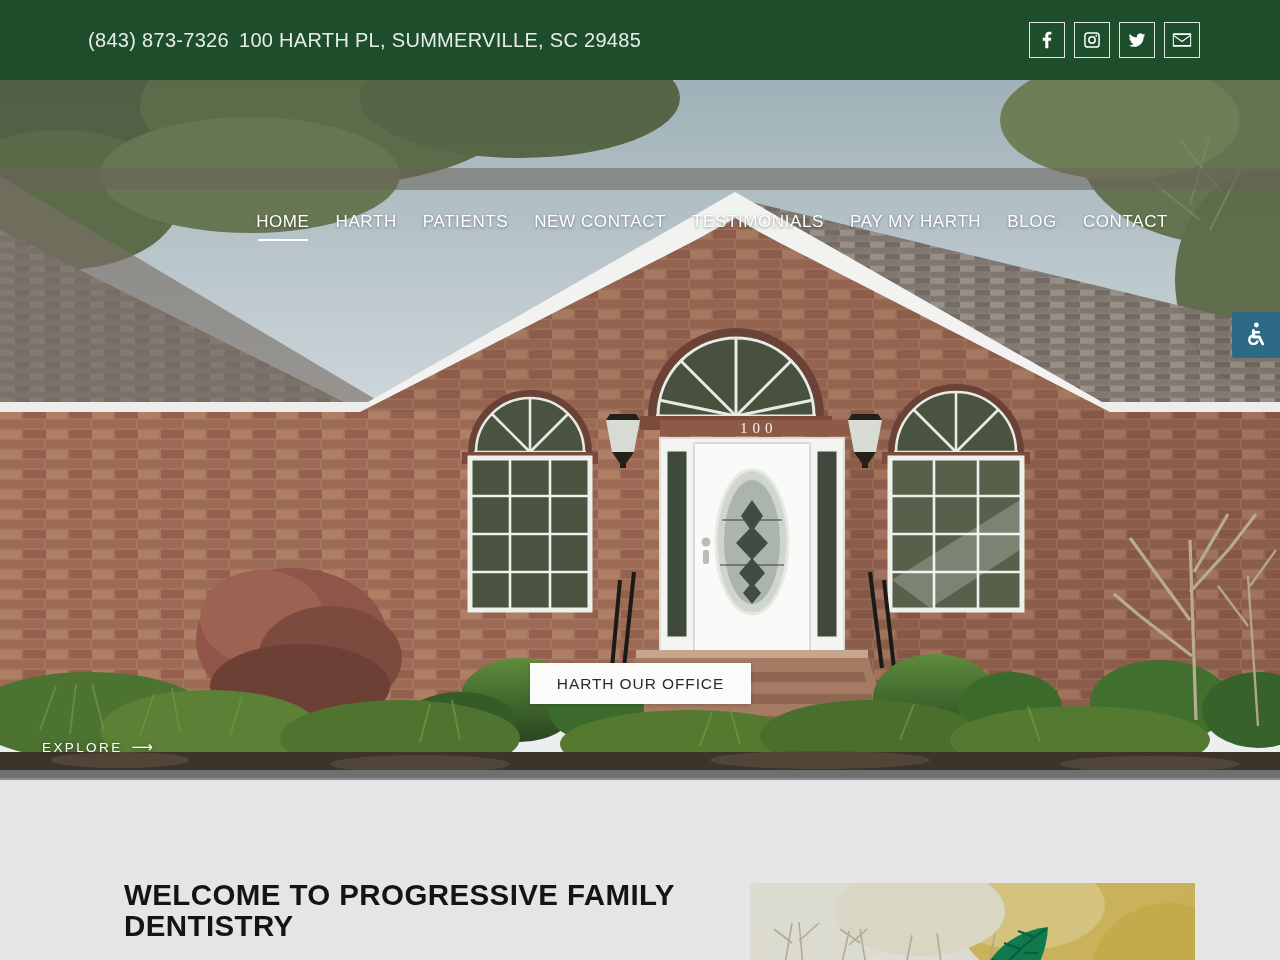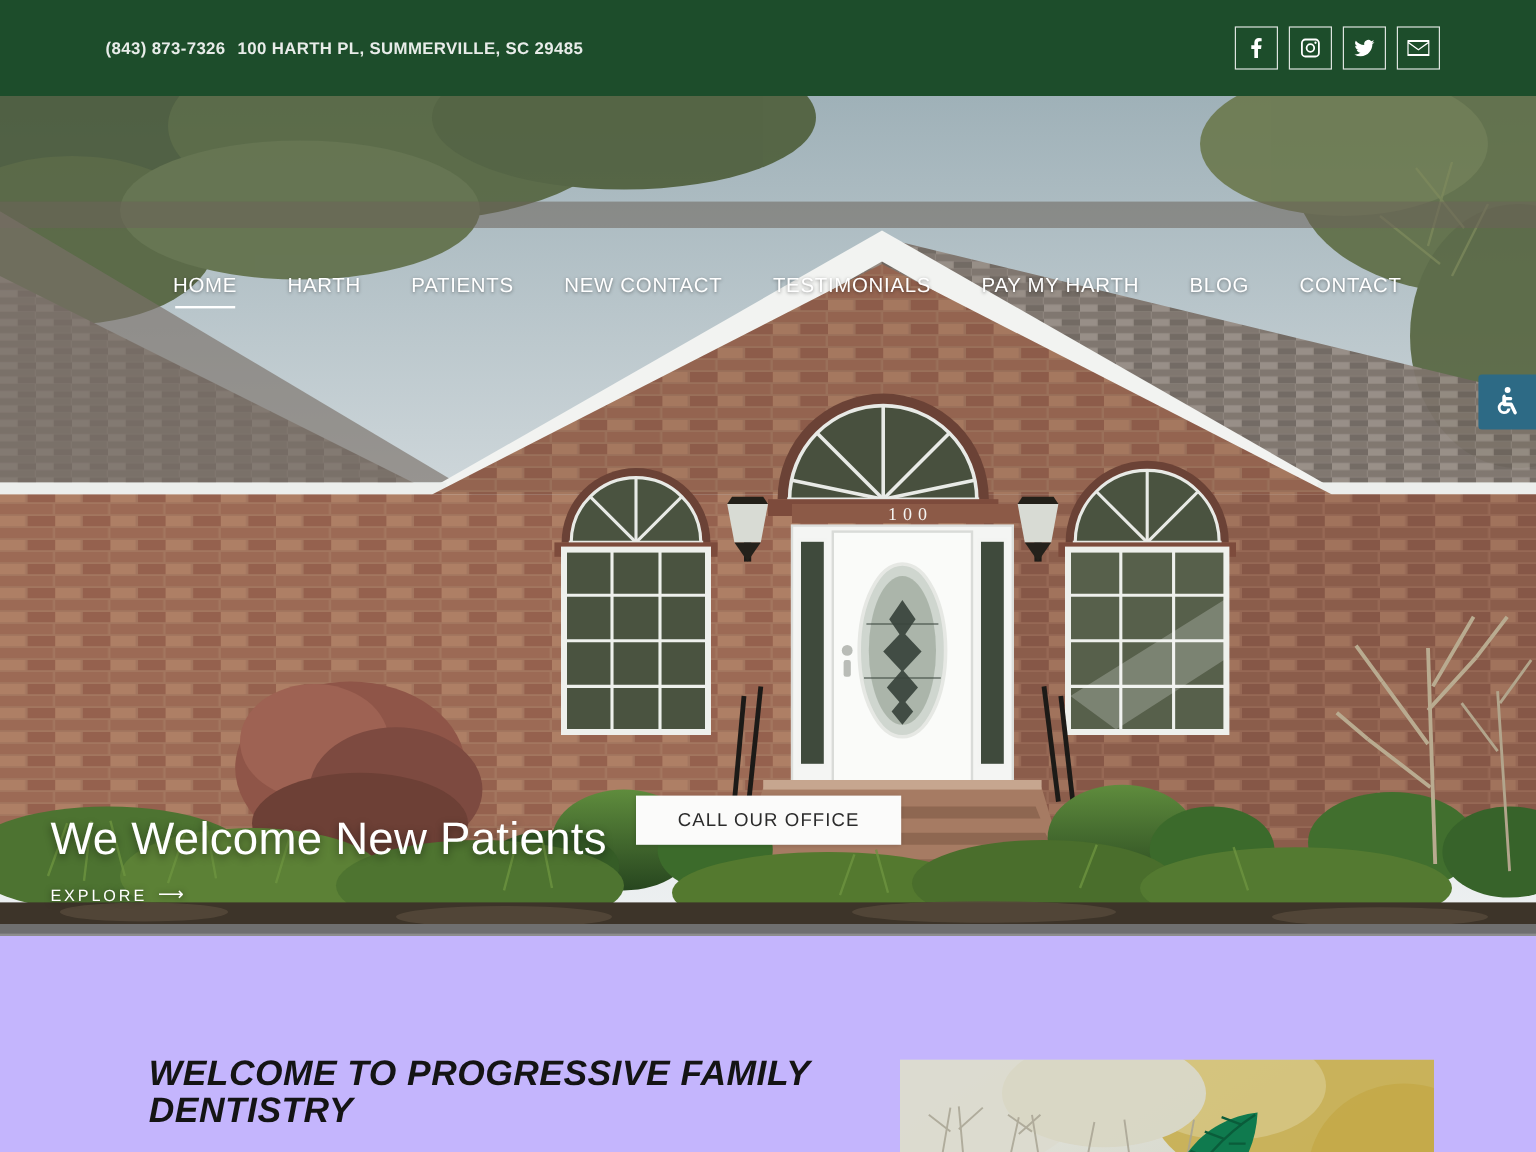--- a/index.html
+++ b/index.html
@@ -21,24 +21,24 @@
     background: #1d4d2b;
     display: flex;
     align-items: center;
   }
   .topbar-contact {
     position: absolute;
     left: 88px;
     top: 50%;
     transform: translateY(-50%);
     color: #e8ece9;
-    font-size: 14px;
+    font-size: 20px;
     letter-spacing: 0.3px;
     white-space: nowrap;
-    font-weight: 700;
+    font-weight: 400;
   }
   .topbar-contact .phone { margin-right: 10px; }
 
   .social-list {
     position: absolute;
     right: 80px;
     top: 50%;
     transform: translateY(-50%);
     display: flex;
     gap: 9px;
@@ -80,24 +80,24 @@
     width: 110px;
     height: 105px;
     z-index: 8;
   }
   .logo svg { display: block; width: 110px; height: 105px; }
 
   
   .mainnav {
     position: absolute;
     right: 112px;
-    top: 148px;
+    top: 132px;
     display: flex;
     align-items: flex-end;
-    gap: 42px;
+    gap: 26px;
     z-index: 9;
   }
   .nav-item {
     position: relative;
     color: #ffffff;
     font-size: 17px;
     letter-spacing: 0.6px;
     text-decoration: none;
     white-space: nowrap;
     padding-bottom: 9px;
@@ -183,23 +183,22 @@
     justify-content: center;
     border-radius: 3px 0 0 3px;
   }
   .a11y-tab svg { display: block; fill: #ffffff; }
 
   
   .welcome {
     position: relative;
     width: 1280px;
     height: 180px;
-    background: #c4b5fd;
+    background: #e5e5e5;
     overflow: hidden;
-    font-style: italic;
   }
   .welcome-text {
     position: absolute;
     left: 124px;
     top: 100px;
     width: 560px;
   }
   .welcome-heading {
     font-size: 29.5px;
     line-height: 1.04;
@@ -542,24 +541,23 @@
     <a class="nav-item active" href="#">HOME</a>
     <a class="nav-item" href="#">HARTH</a>
     <a class="nav-item" href="#">PATIENTS</a>
     <a class="nav-item" href="#">NEW CONTACT</a>
     <a class="nav-item" href="#">TESTIMONIALS</a>
     <a class="nav-item" href="#">PAY MY HARTH</a>
     <a class="nav-item" href="#">BLOG</a>
     <a class="nav-item" href="#">CONTACT</a>
   </nav>
 
-  <button class="cta-btn">CALL OUR OFFICE</button>
+  <button class="cta-btn">HARTH OUR OFFICE</button>
 
   <div class="hero-caption">
-    <div class="hero-title">We Welcome New Patients</div>
     <a class="hero-explore" href="#">
       <span>EXPLORE</span>
       <span class="arrow">⟶</span>
     </a>
   </div>
 
   <button class="a11y-tab" title="Accessibility options">
     <span>
       <svg width="28" height="28" viewBox="0 0 24 24" aria-hidden="true">
         <circle cx="12.3" cy="3.4" r="2.1"></circle>

